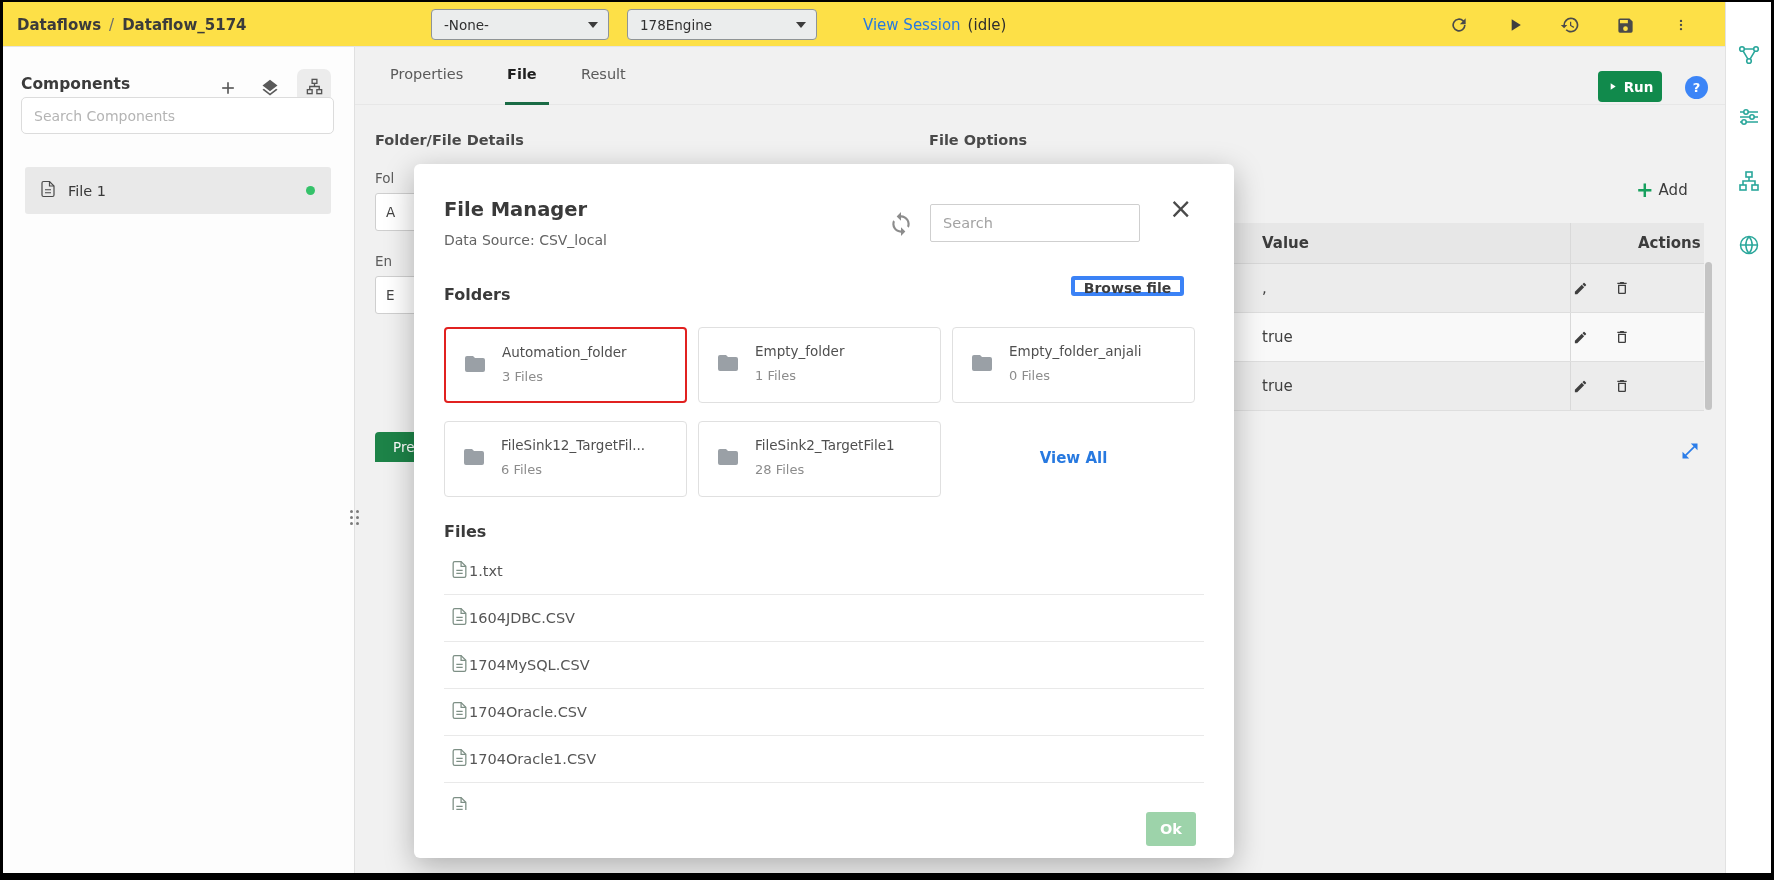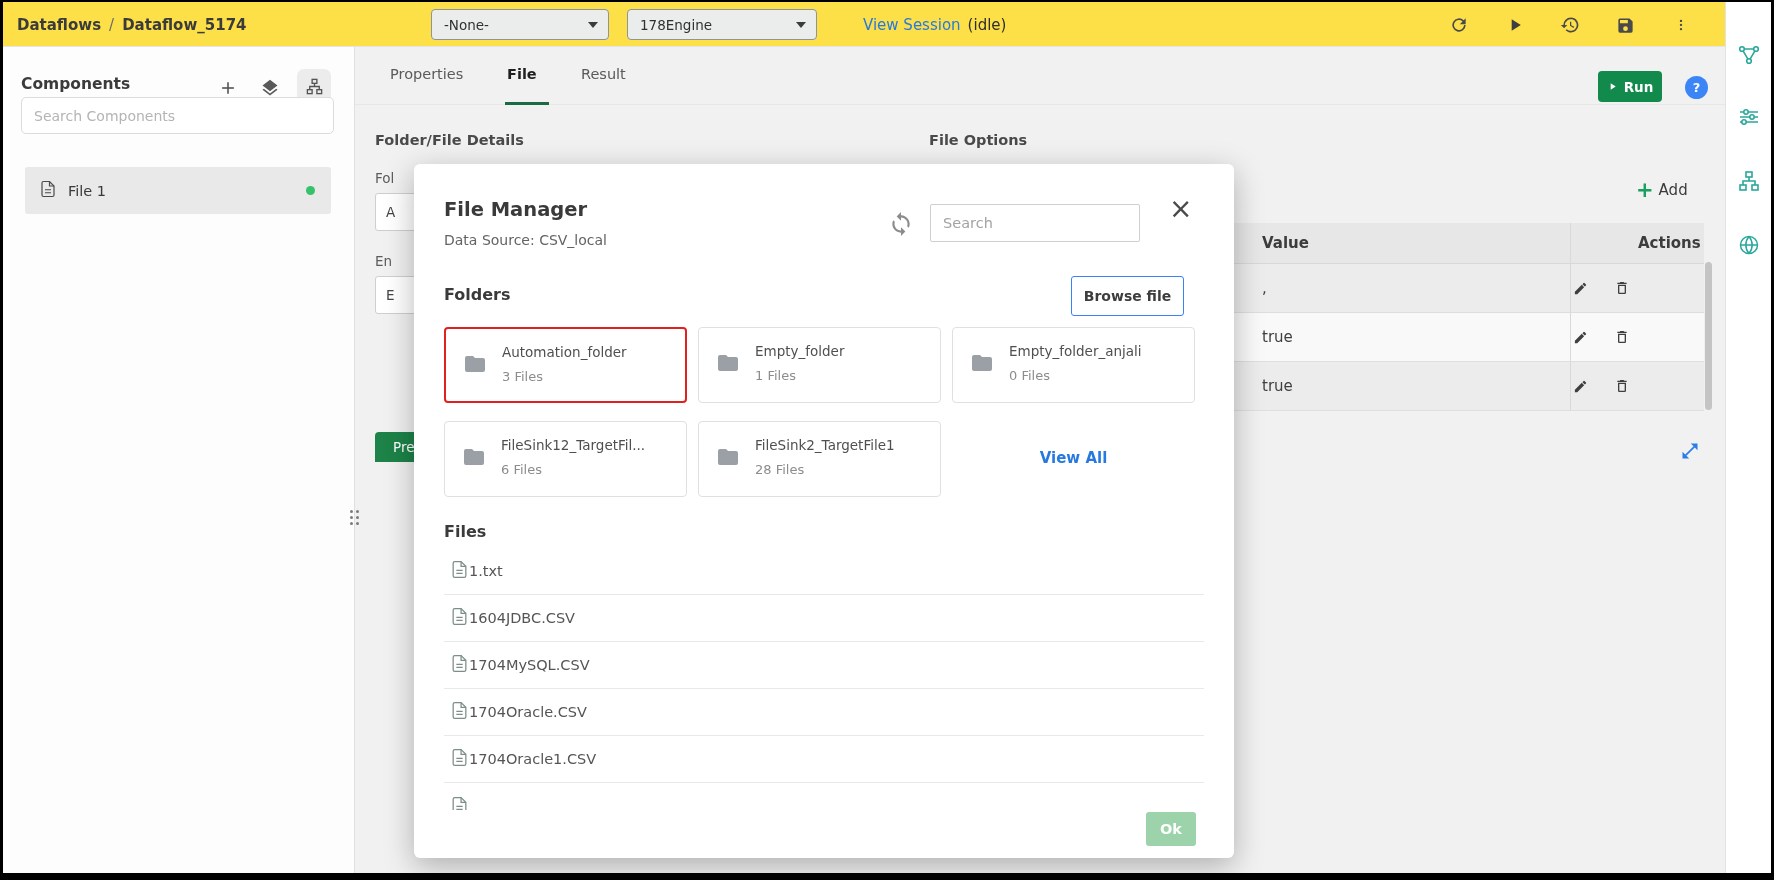--- a/index.html
+++ b/index.html
@@ -96,22 +96,22 @@
            border-radius:6px; box-shadow:0 8px 30px rgba(0,0,0,.28); z-index:20; }
   .m-title { position:absolute; left:30px; top:34px; font-size:19.5px; font-weight:600; color:#3a3a3a; }
   .m-sub { position:absolute; left:30px; top:68px; font-size:14px; color:#636363; }
   .m-refresh { position:absolute; left:474px; top:47px; width:26px; height:26px; cursor:pointer; }
   .m-search { position:absolute; left:516px; top:40px; width:210px; height:38px; border:1px solid #cfcfcf;
               border-radius:2px; padding:4px 12px; font-size:14.5px; color:#444; outline:none; font-family:inherit; }
   .m-search::placeholder { color:#a3a3a3; }
   .m-close { position:absolute; left:755px; top:31px; font-size:28px; color:#4a4a4a; cursor:pointer;
              line-height:28px; font-weight:400; }
   .m-h { position:absolute; left:30px; font-size:16px; font-weight:600; color:#3a3a3a; }
-  .browse-btn { position:absolute; left:657px; top:112px; width:113px; height:40px; background:#fff;
-                border:1px solid #3b82f6; border-radius:3px; font-size:14px; font-weight:600; color:#3d3d3d;
+  .browse-btn { position:absolute; left:657px; top:112px; width:113px; height:20px; background:#fff;
+                border:4px solid #3b82f6; border-radius:3px; font-size:14px; font-weight:600; color:#3d3d3d;
                 cursor:pointer; font-family:inherit; }
   .card { position:absolute; width:243px; height:76px; background:#fff; border:1px solid #e0e0e0;
           border-radius:4px; cursor:pointer; }
   .card.selected { border:2px solid #e12120; }
   .card .fold { position:absolute; left:15px; top:23px; }
   .card .cname { position:absolute; left:56px; top:15px; right:8px; font-size:13.5px; color:#4f4f4f;
                  white-space:nowrap; overflow:hidden; }
   .card .ccount { position:absolute; left:56px; top:40px; font-size:13px; color:#8c8c8c; }
   .view-all { position:absolute; left:538px; top:257px; width:243px; height:74px; display:flex;
               align-items:center; justify-content:center; font-size:15px; font-weight:600; color:#2779e0;

